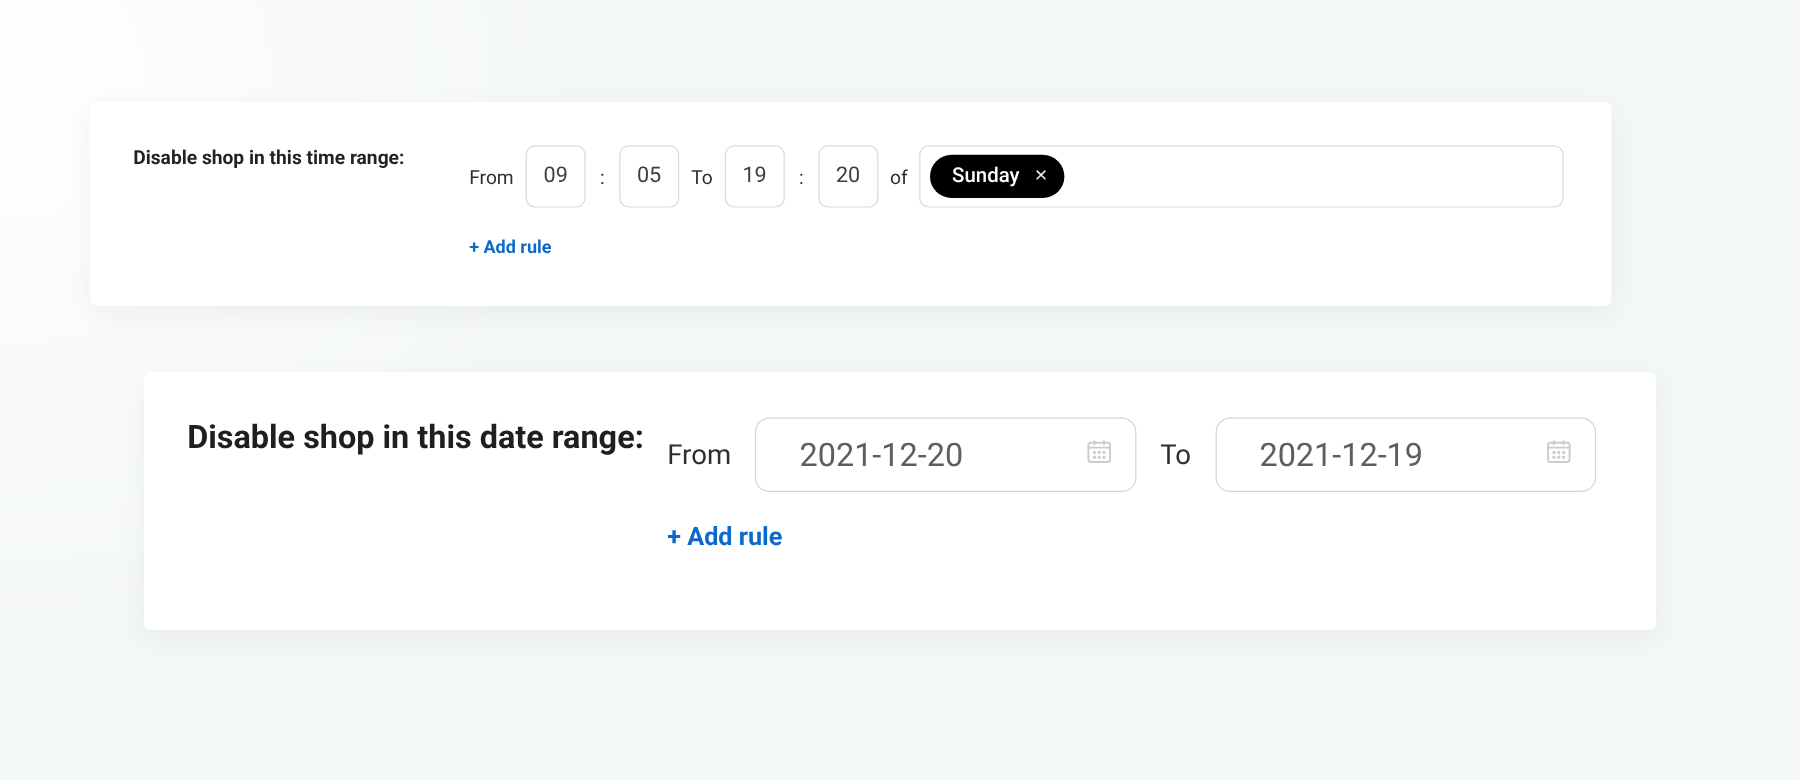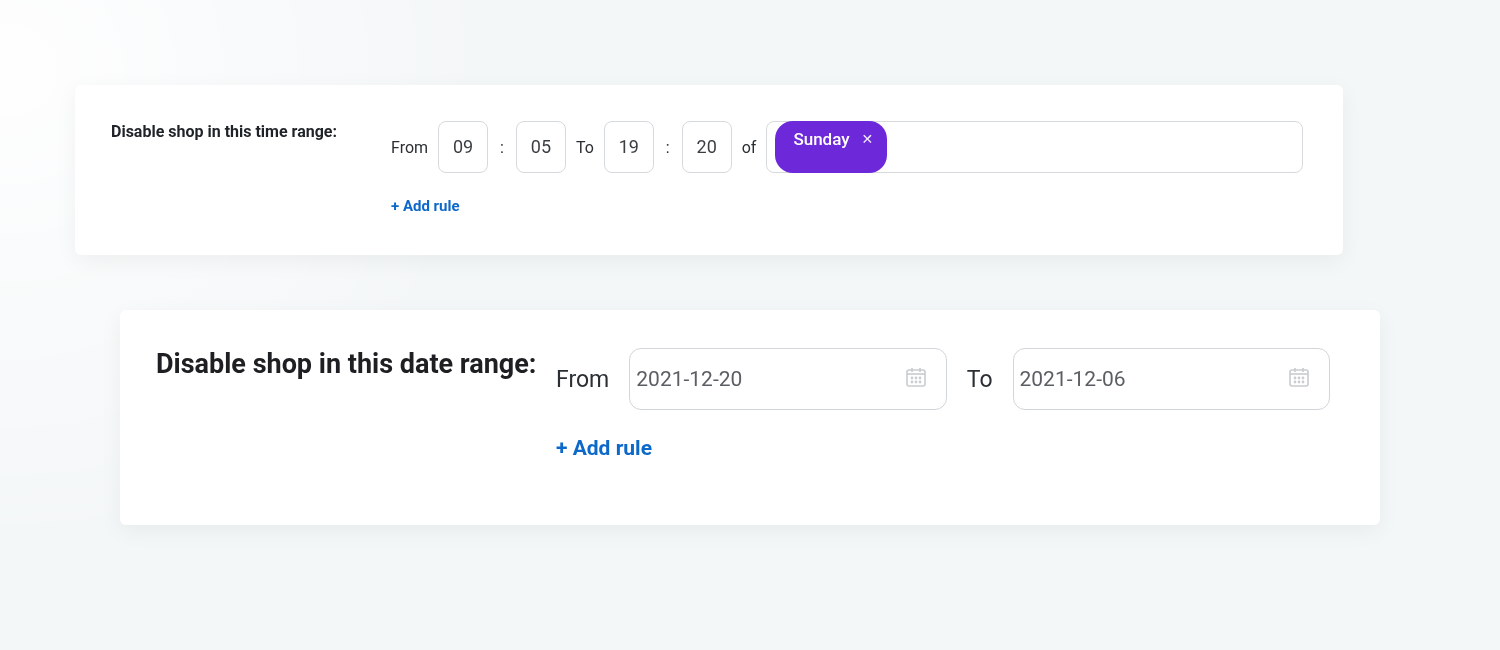--- a/index.html
+++ b/index.html
@@ -68,24 +68,24 @@
     min-width:420px;
     height:52px;
     border:1px solid #d7dadd;
     border-radius:8px;
     display:flex; align-items:center;
     padding:0 8px;
     gap:8px;
     background:#fff;
   }
   .tag {
-    background:#6d28d9;
+    background:#000000;
     color:#ffffff;
     border-radius:18px;
-    padding:8px 14px 24px 18px;
+    padding:8px 14px 8px 18px;
     display:flex; align-items:center; gap:12px;
     font-size:17px;
     font-weight:500;
   }
   .tag-x {
     font-size:14px;
     line-height:1;
     opacity:.9;
     cursor:pointer;
   }
@@ -107,23 +107,23 @@
   }
   .controls2 { flex:1; }
   .line2 { display:flex; align-items:center; gap:20px; }
   .word2 { font-size:23px; color:#2b2f33; }
   .date-input {
     flex:1;
     height:62px;
     border:1px solid #d2d6d9;
     border-radius:12px;
     display:flex; align-items:center; justify-content:space-between;
-    padding:0 18px 0 6px;
+    padding:0 18px 0 36px;
     background:#fff;
-    font-size:21px;
+    font-size:27px;
     color:#5b5e63;
   }
   .cal-icon { color:#c9ccd0; }
   .addrule2 {
     margin-top:26px;
     color:#0d69c9;
     font-weight:700;
     font-size:21px;
     cursor:pointer;
   }
@@ -174,21 +174,21 @@
               <circle cx="12" cy="13" r=".6" fill="currentColor"></circle>
               <circle cx="16" cy="13" r=".6" fill="currentColor"></circle>
               <circle cx="8" cy="17" r=".6" fill="currentColor"></circle>
               <circle cx="12" cy="17" r=".6" fill="currentColor"></circle>
               <circle cx="16" cy="17" r=".6" fill="currentColor"></circle>
             </svg>
           </span>
         </div>
         <span class="word2">To</span>
         <div class="date-input">
-          <span>2021-12-06</span>
+          <span>2021-12-19</span>
           <span class="cal-icon">
             <svg width="24" height="24" viewBox="0 0 24 24" fill="none" stroke="currentColor" stroke-width="1.6">
               <rect x="3" y="5" width="18" height="16" rx="2"></rect>
               <path d="M3 9h18"></path>
               <path d="M8 3v4M16 3v4"></path>
               <circle cx="8" cy="13" r=".6" fill="currentColor"></circle>
               <circle cx="12" cy="13" r=".6" fill="currentColor"></circle>
               <circle cx="16" cy="13" r=".6" fill="currentColor"></circle>
               <circle cx="8" cy="17" r=".6" fill="currentColor"></circle>
               <circle cx="12" cy="17" r=".6" fill="currentColor"></circle>

